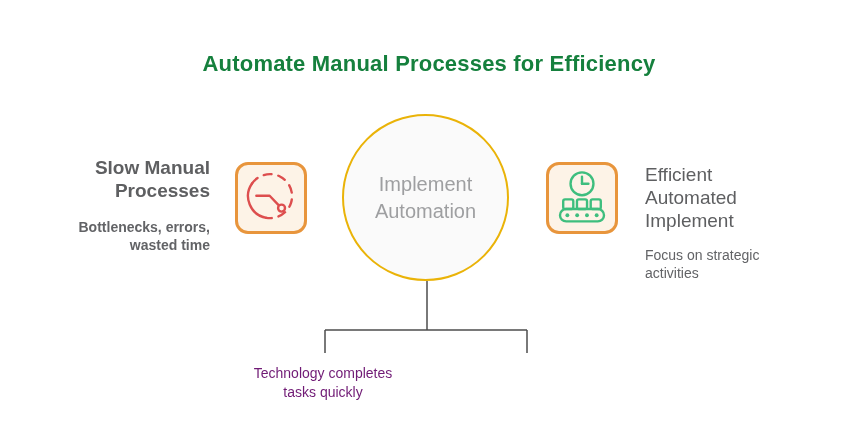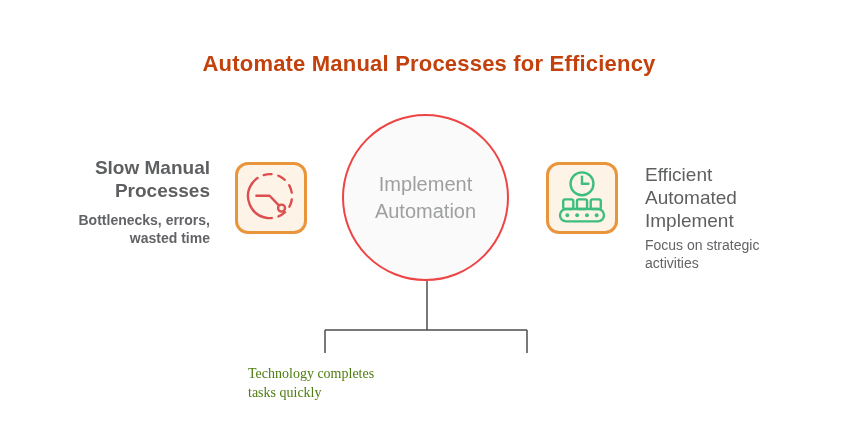--- a/index.html
+++ b/index.html
@@ -3,52 +3,52 @@
 <meta charset="utf-8">
 <style>
   * { margin:0; padding:0; box-sizing:border-box; }
   html,body { background:#ffffff; }
   body { font-family:"Liberation Sans", sans-serif; }
   .canvas { position:relative; width:858px; height:440px; background:#ffffff; overflow:hidden; }
 
   .title {
     position:absolute; top:51px; left:0; width:100%;
     text-align:center; font-size:22px; font-weight:700;
-    color:#c2410c; letter-spacing:.2px;
+    color:#15803d; letter-spacing:.2px;
   }
 
   .left-text { position:absolute; left:72px; top:156px; width:138px; text-align:right;font-weight:bold; }
   .heading  { font-size:19px; line-height:23px; color:#5e5f61; }
   .subtext  { font-size:14px; line-height:18px; color:#626366; }
-  .left-text .subtext { margin-top:9px; }
+  .left-text .subtext { margin-top:16px; }
 
   .right-text { position:absolute; left:645px; top:163px; width:125px; text-align:left; }
-  .right-text .subtext { margin-top:4px; }
+  .right-text .subtext { margin-top:14px; }
 
   .icon-box {
     position:absolute; top:162px; width:72px; height:72px;
     border:3px solid #e8953c; border-radius:13px; background:#fdf3e7;
     display:flex; align-items:center; justify-content:center;
   }
   .icon-box.left  { left:235px; }
   .icon-box.right { left:546px; }
 
   .circle {
     position:absolute; left:342px; top:114px; width:167px; height:167px;
-    border-radius:50%; background:#fafafa; border:2px solid #ef4444;
+    border-radius:50%; background:#fafafa; border:2px solid #eab308;
     display:flex; align-items:center; justify-content:center; text-align:center;
     padding:0 12px;
   }
   .circle-label { font-size:20px; line-height:27px; color:#9e9fa1; }
 
   .connector { position:absolute; left:320px; top:278px; }
 
   .branch-label {
-    position:absolute; top:364px; width:150px; text-align:left;
-    font-size:14px; line-height:19px; color:#4d7c0f;font-family:Liberation Serif, serif;
+    position:absolute; top:364px; width:150px; text-align:center;
+    font-size:14px; line-height:19px; color:#701a75;
   }
   .branch-label.b0 { left:248px; }
   .branch-label.b1 { left:452px; }
 </style>
 </head>
 <body>
 
 <div class="canvas">
 
   <div class="title">Automate Manual Processes for Efficiency</div>

